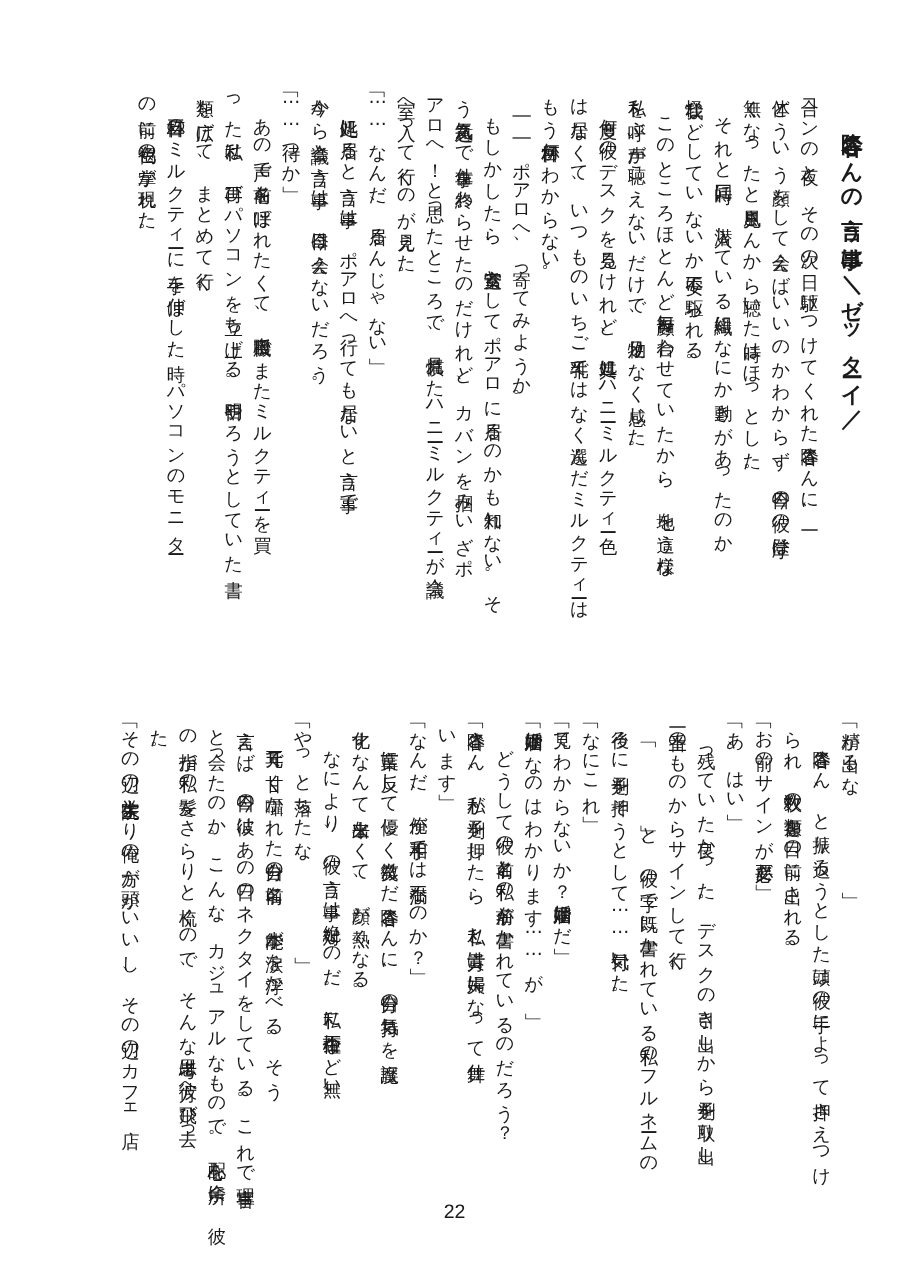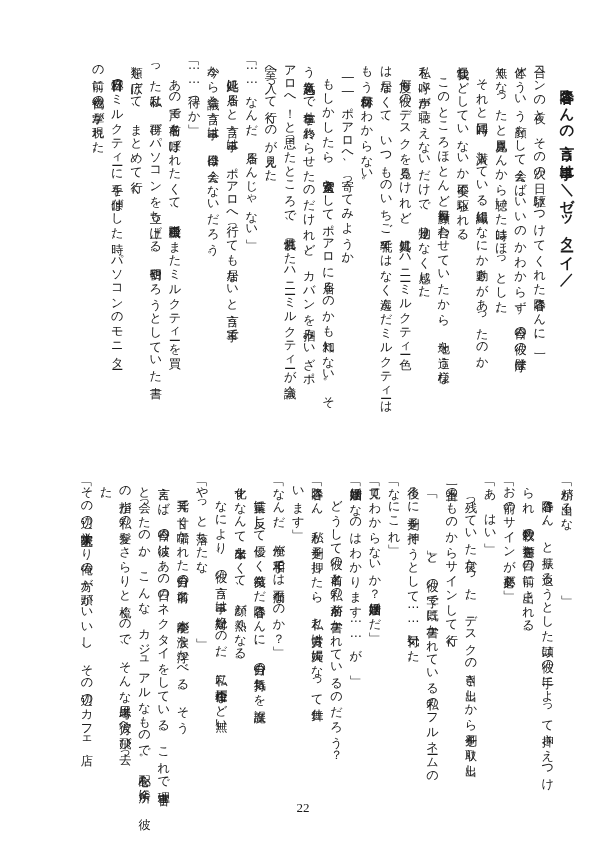--- a/index.html
+++ b/index.html
@@ -6,21 +6,21 @@
     body { width: 606px; height: 850px; position: relative; overflow: hidden;
            font-family: "DejaVu Sans", sans-serif; color: #1a1a1a; }
     .tier { position: absolute; writing-mode: vertical-rl; text-orientation: upright;
             font-size: 12.2px; line-height: 19.2px; letter-spacing: 0.6px; }
     .tier p { margin: 0; white-space: nowrap; }
     #upper { right: 30px; top: 57px; height: 360px; }
     #lower { right: 30px; top: 478px; height: 360px; }
     .title { font-weight: bold; font-size: 14.5px; letter-spacing: 1.5px;
              margin-top: 0 !important; margin-left: 8px !important; padding-top: 20px; }
     .page-number { position: absolute; left: 0; width: 606px; top: 800px; text-align: center;
-                   font-family: Liberation Serif, serif; font-size: 13px; }
+                   font-family: Liberation Sans, sans-serif; font-size: 13px; }
   </style>
 </head>
 <body>
 
 <div id="upper" class="tier">
   <p class="title">降谷さんの言う事は＼ゼッターイ／</p>
   <p>合コンの夜と、その次の日。駆けつけてくれた降谷さんに、一</p>
   <p>体どういう顔をして会えばいいのかわからず、今日の彼の登庁は</p>
   <p>無くなったと風見さんから聴いた時はほっとした。</p>
   <p>　それと同時に、潜入している組織になにか動きがあったのか、</p>

